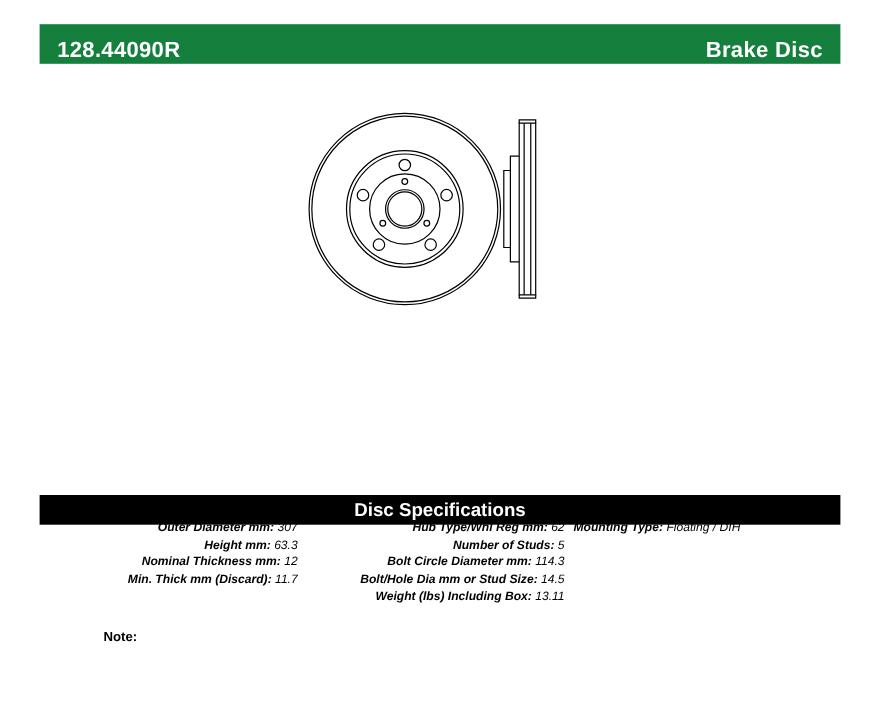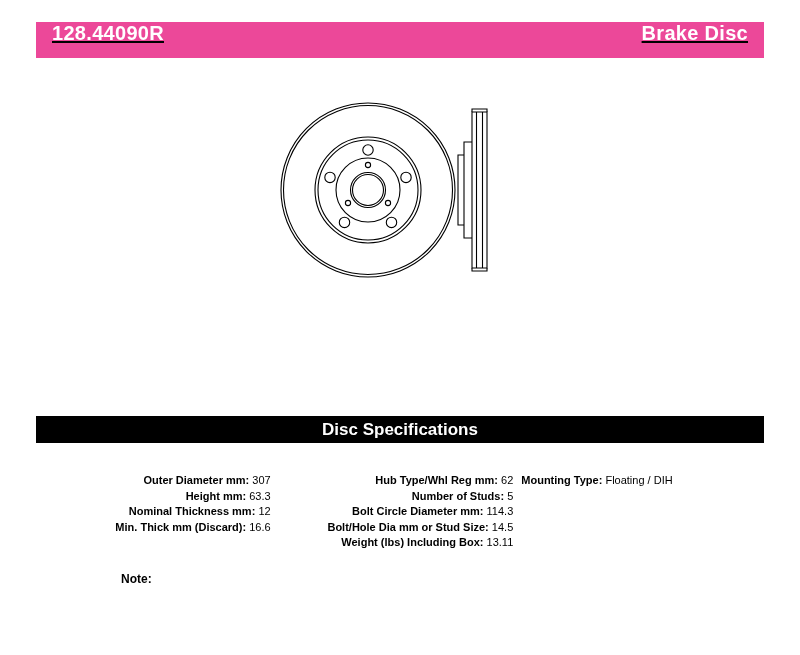--- a/index.html
+++ b/index.html
@@ -22,27 +22,26 @@
     height: 655px;
   }
 
   
   .header-bar {
     position: absolute;
     left: 36px;
     top: 22px;
     width: 728px;
     height: 36px;
-    background: #ec4899;
+    background: #15803d;
     display: flex;
-    align-items: flex-start;
+    align-items: flex-end;
     justify-content: space-between;
     padding: 0 16px;
     box-sizing: border-box;
-    text-decoration: underline;
   }
   .header-part {
     color: #ffffff;
     font-size: 20px;
     font-weight: bold;
     letter-spacing: 0.3px;
   }
   .header-title {
     color: #ffffff;
     font-size: 20px;
@@ -56,21 +55,21 @@
     left: 280px;
     top: 95px;
     width: 260px;
     height: 190px;
   }
 
   
   .spec-title-bar {
     position: absolute;
     left: 36px;
-    top: 416px;
+    top: 450px;
     width: 728px;
     height: 27px;
     background: #000000;
     color: #ffffff;
     font-size: 17px;
     font-weight: bold;
     display: flex;
     align-items: center;
     justify-content: center;
     box-sizing: border-box;
@@ -79,20 +78,21 @@
   .spec-columns {
     position: absolute;
     left: 36px;
     top: 473px;
     width: 728px;
     display: flex;
     font-size: 11px;
   }
   .col {
     box-sizing: border-box;
+    font-style: italic;
   }
   .col-left {
     width: 33.33%;
     text-align: right;
     padding-right: 8px;
   }
   .col-mid {
     width: 33.33%;
     text-align: right;
     padding-right: 8px;
@@ -112,21 +112,20 @@
   .spec-line .value {
     font-weight: normal;
   }
 
   .note {
     position: absolute;
     left: 94px;
     top: 572px;
     font-size: 12px;
     font-weight: bold;
-    margin-left: 27px;
   }
 </style>
 </head>
 <body>
 
 <div class="page">
 
   <div class="header-bar">
     <span class="header-part">128.44090R</span>
     <span class="header-title">Brake Disc</span>
@@ -191,21 +190,21 @@
       <div class="spec-line">
         <span class="label">Height mm:</span>
         <span class="value">63.3</span>
       </div>
       <div class="spec-line">
         <span class="label">Nominal Thickness mm:</span>
         <span class="value">12</span>
       </div>
       <div class="spec-line">
         <span class="label">Min. Thick mm (Discard):</span>
-        <span class="value">16.6</span>
+        <span class="value">11.7</span>
       </div>
     </div>
 
     <div class="col col-mid">
       <div class="spec-line">
         <span class="label">Hub Type/Whl Reg mm:</span>
         <span class="value">62</span>
       </div>
       <div class="spec-line">
         <span class="label">Number of Studs:</span>

